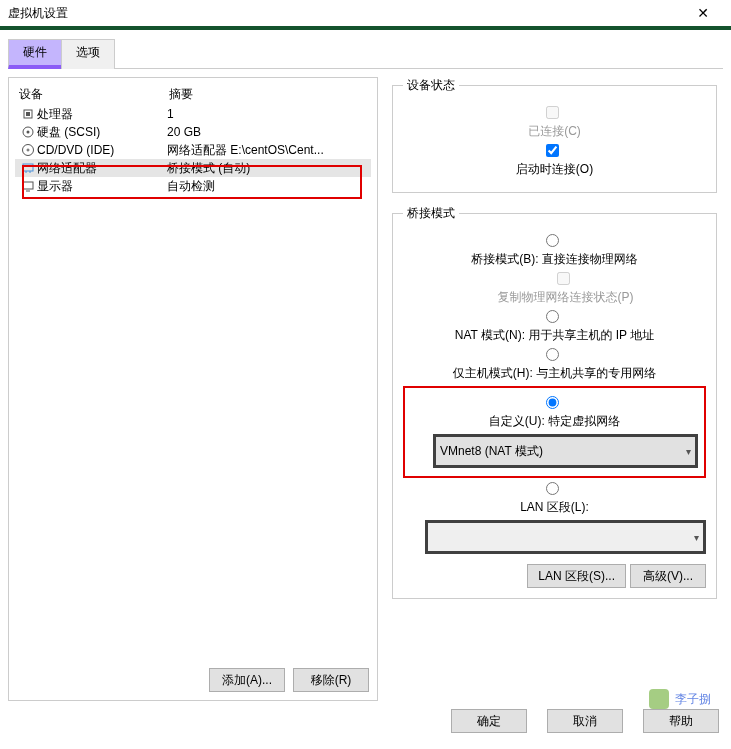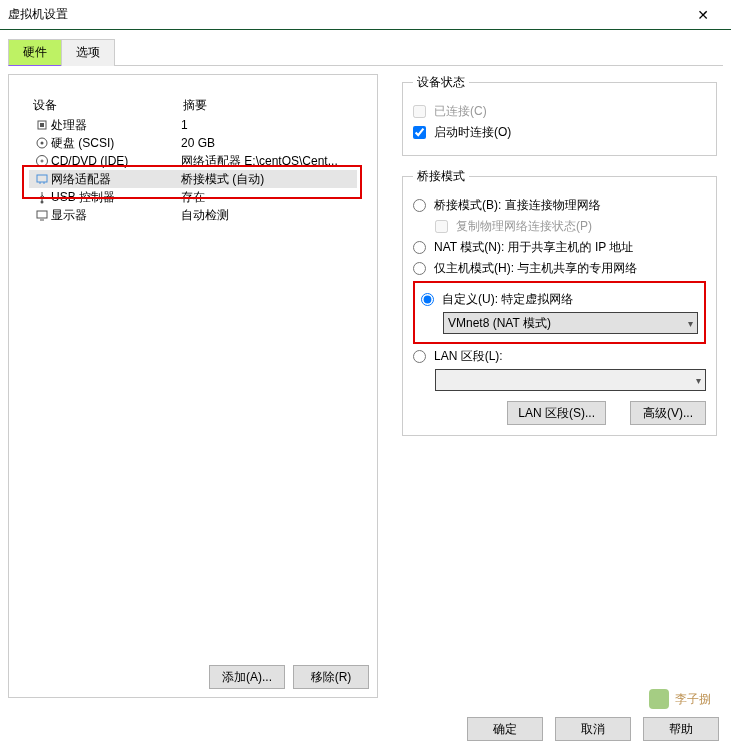--- a/index.html
+++ b/index.html
@@ -1,49 +1,49 @@
 <!DOCTYPE html>
 <html><head>
 <meta charset="utf-8">
 <style>
 * { box-sizing: border-box; font-family: "Microsoft YaHei", "Segoe UI", Tahoma, sans-serif; font-size: 12px; }
 body { margin: 0; background: #fff; width: 731px; height: 749px; position: relative; }
-.titlebar { height: 30px; border-bottom: 1px solid #14532d; display: flex; align-items: center; padding: 0 8px; }
+.titlebar { height: 30px; border-bottom: 4px solid #14532d; display: flex; align-items: center; padding: 0 8px; }
 .titlebar .title { flex: 1; }
 .titlebar .close { width: 40px; text-align: center; font-size: 14px; cursor: pointer; }
 .tabs { display: flex; border-bottom: 1px solid #ccc; margin: 8px 8px 0 8px; }
 .tab { padding: 4px 14px; border: 1px solid #ccc; border-bottom: none; background: #fff; margin-right: -1px; cursor: pointer; position: relative; top: 1px; }
-.tab.active { background: #bef264; border-bottom: 1px solid #8b5cf6; }
+.tab.active { background: #c4b5fd; border-bottom: 4px solid #8b5cf6; }
 .tab.inactive { background: #f0f0f0; }
 .content { display: flex; padding: 8px; height: 640px; }
-.left { width: 370px; border: 1px solid #ccc; margin-right: 18px; padding: 20px; position: relative; }
+.left { width: 370px; border: 1px solid #ccc; margin-right: 8px; padding: 6px; position: relative; }
 .right { flex: 1; padding: 0 6px; }
 .hw-header { display: flex; font-weight: normal; padding: 2px 4px; }
 .hw-header .c1 { width: 150px; }
 .hw-row { display: flex; align-items: center; padding: 2px 4px; height: 18px; cursor: pointer; }
 .hw-row .icon { width: 18px; display: inline-flex; align-items: center; justify-content: center; }
 .hw-row .name { width: 130px; }
 .hw-row .summary { flex: 1; white-space: nowrap; overflow: hidden; text-overflow: ellipsis; }
 .hw-row.selected { background: #e5e5e5; }
 .redbox1 { position: absolute; border: 2px solid #e00000; left: 22px; top: 165px; width: 340px; height: 34px; pointer-events: none; }
 .left-buttons { position: absolute; bottom: 8px; right: 8px; display: flex; gap: 8px; }
 .btn { min-width: 76px; height: 24px; border: 1px solid #adadad; background: #e1e1e1; cursor: pointer; padding: 0 10px; }
 fieldset { border: 1px solid #ccc; margin: 0 0 12px 0; padding: 8px 10px 10px 10px; }
 legend { padding: 0 4px; }
-.chk, .rad { display: flex; align-items: center; margin: 4px 0; gap: 4px; }
+.chk, .rad { display: flex; align-items: center; margin: 4px 0; gap: 4px; flex-direction: column; }
 .chk input, .rad input { margin: 0 4px 0 0; }
 .indent { margin-left: 22px; }
-.select { width: 100%; height: 22px; border: 1px solid #404040; background: #e1e1e1; padding: 8px 4px; display: flex; align-items: center; justify-content: space-between; cursor: pointer; }
+.select { width: 100%; height: 34px; border: 3px solid #404040; background: #e1e1e1; padding: 8px 4px; display: flex; align-items: center; justify-content: space-between; cursor: pointer; }
 .select.disabled { background: #efefef; color: #888; cursor: default; }
 .chev { font-size: 10px; color: #555; }
 .redbox2 { border: 2px solid #e00000; padding: 4px 6px 8px 6px; margin: 4px 0; }
-.right-buttons { display: flex; justify-content: flex-end; gap: 24px; margin-top: 10px; }
-.footer { position: absolute; bottom: 8px; right: 12px; display: flex; gap: 12px; }
+.right-buttons { display: flex; justify-content: flex-end; gap: 4px; margin-top: 10px; }
+.footer { position: absolute; bottom: 16px; right: 12px; display: flex; gap: 20px; }
 .disabled-text { color: #999; }
-.watermark { position: absolute; right: 20px; bottom: 40px; color: #a16207; font-size: 13px; opacity: 0.7; display: flex; align-items: center; gap: 6px; pointer-events: none; }
+.watermark { position: absolute; right: 20px; bottom: 40px; color: #1d4ed8; font-size: 13px; opacity: 0.7; display: flex; align-items: center; gap: 6px; pointer-events: none; }
 .watermark .wmicon { width: 20px; height: 20px; background: #7fb84f; border-radius: 4px; display: inline-block; }
 svg { display: block; }
 </style>
 </head>
 <body>
 
 <div class="titlebar">
   <span class="title">虚拟机设置</span>
   <span class="close">✕</span>
 </div>
@@ -100,30 +100,20 @@
           <svg width="14" height="14">
             <rect x="2" y="3" width="10" height="7" fill="none" stroke="#4a90d9"></rect>
             <line x1="5" y1="10" x2="5" y2="12" stroke="#4a90d9"></line>
             <line x1="9" y1="10" x2="9" y2="12" stroke="#4a90d9"></line>
           </svg>
         </span>
       <span class="name">网络适配器</span>
       <span class="summary">桥接模式 (自动)</span>
     </div>
 
-    <div class="hw-row">
-      <span class="icon">
-          <svg width="14" height="14">
-            <path d="M7 2 v10 M7 6 l-3 2 M7 5 l3 3" fill="none" stroke="#555"></path>
-            <circle cx="7" cy="12" r="1.5" fill="#555"></circle>
-          </svg>
-        </span>
-      <span class="name">USB 控制器</span>
-      <span class="summary">存在</span>
-    </div>
 
     <div class="hw-row">
       <span class="icon">
           <svg width="14" height="14">
             <rect x="2" y="3" width="10" height="7" fill="none" stroke="#555"></rect>
             <line x1="5" y1="12" x2="9" y2="12" stroke="#555"></line>
           </svg>
         </span>
       <span class="name">显示器</span>
       <span class="summary">自动检测</span>

